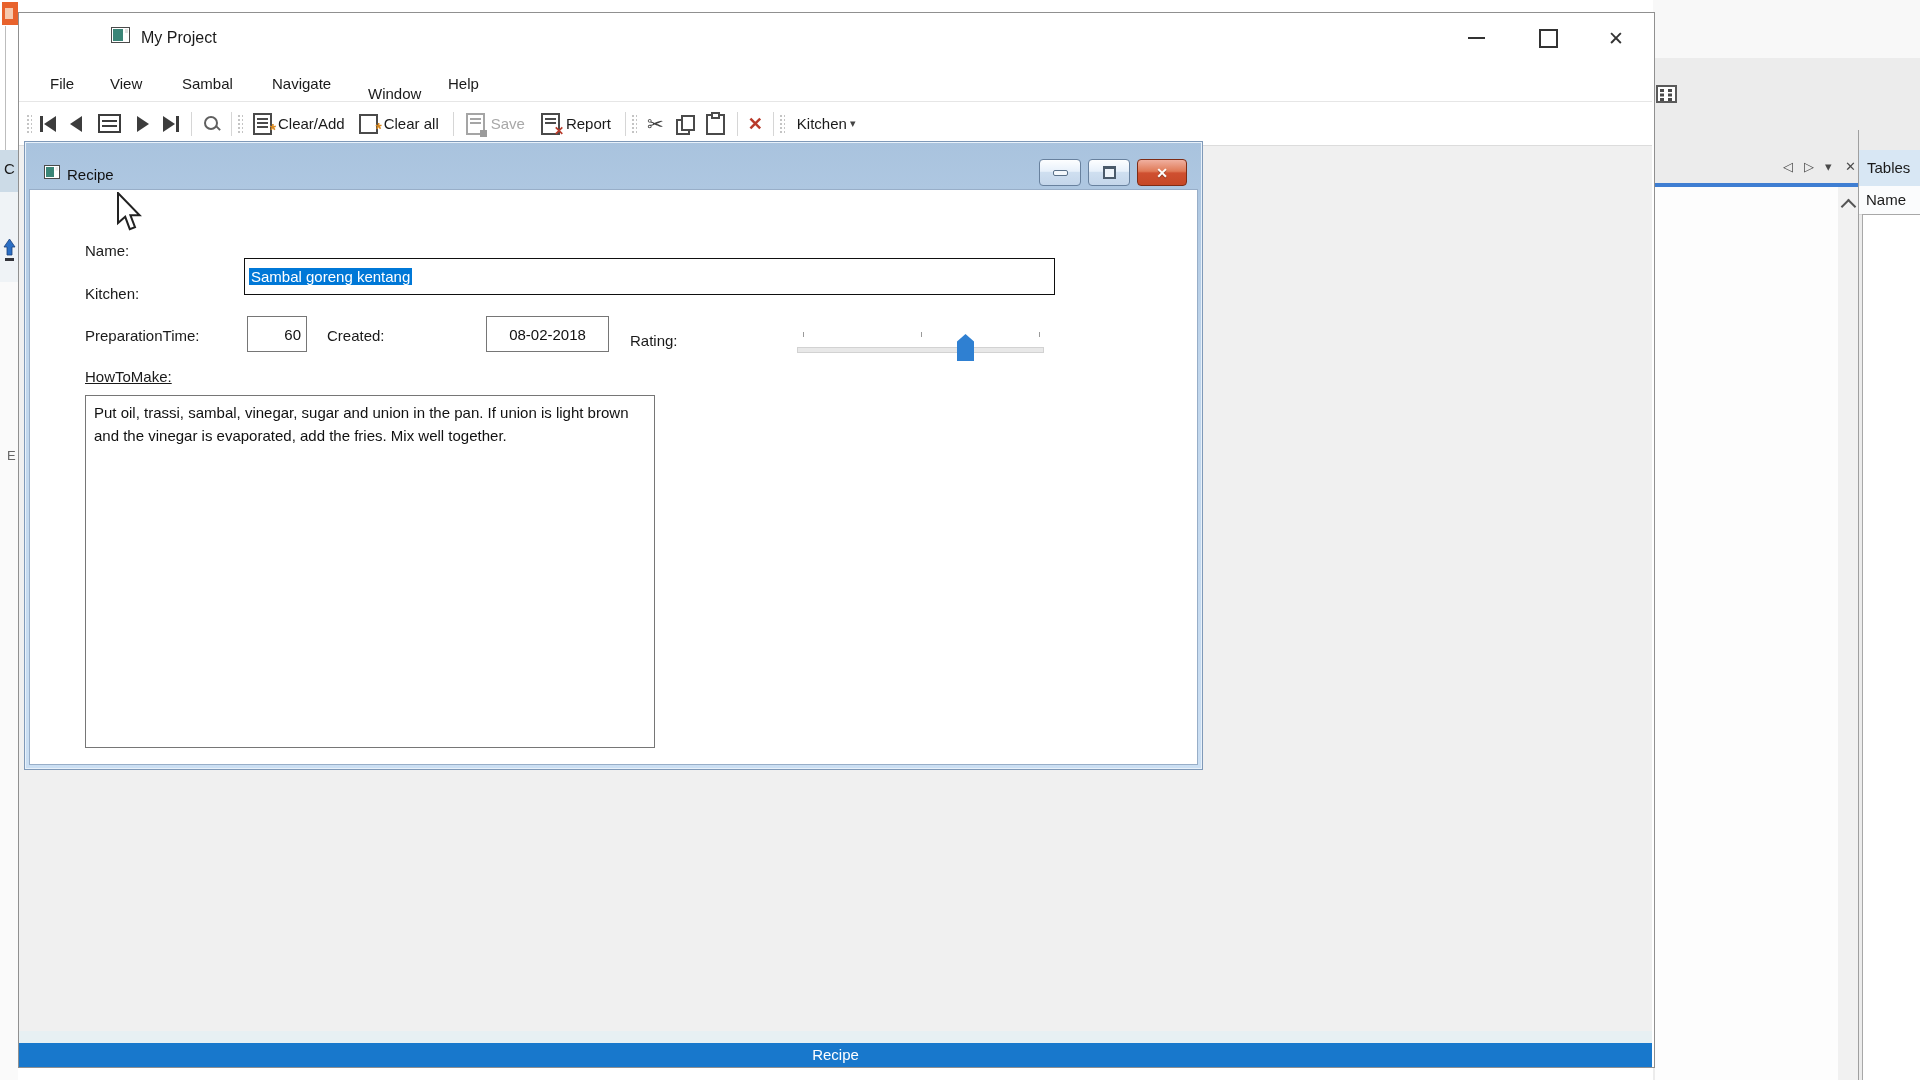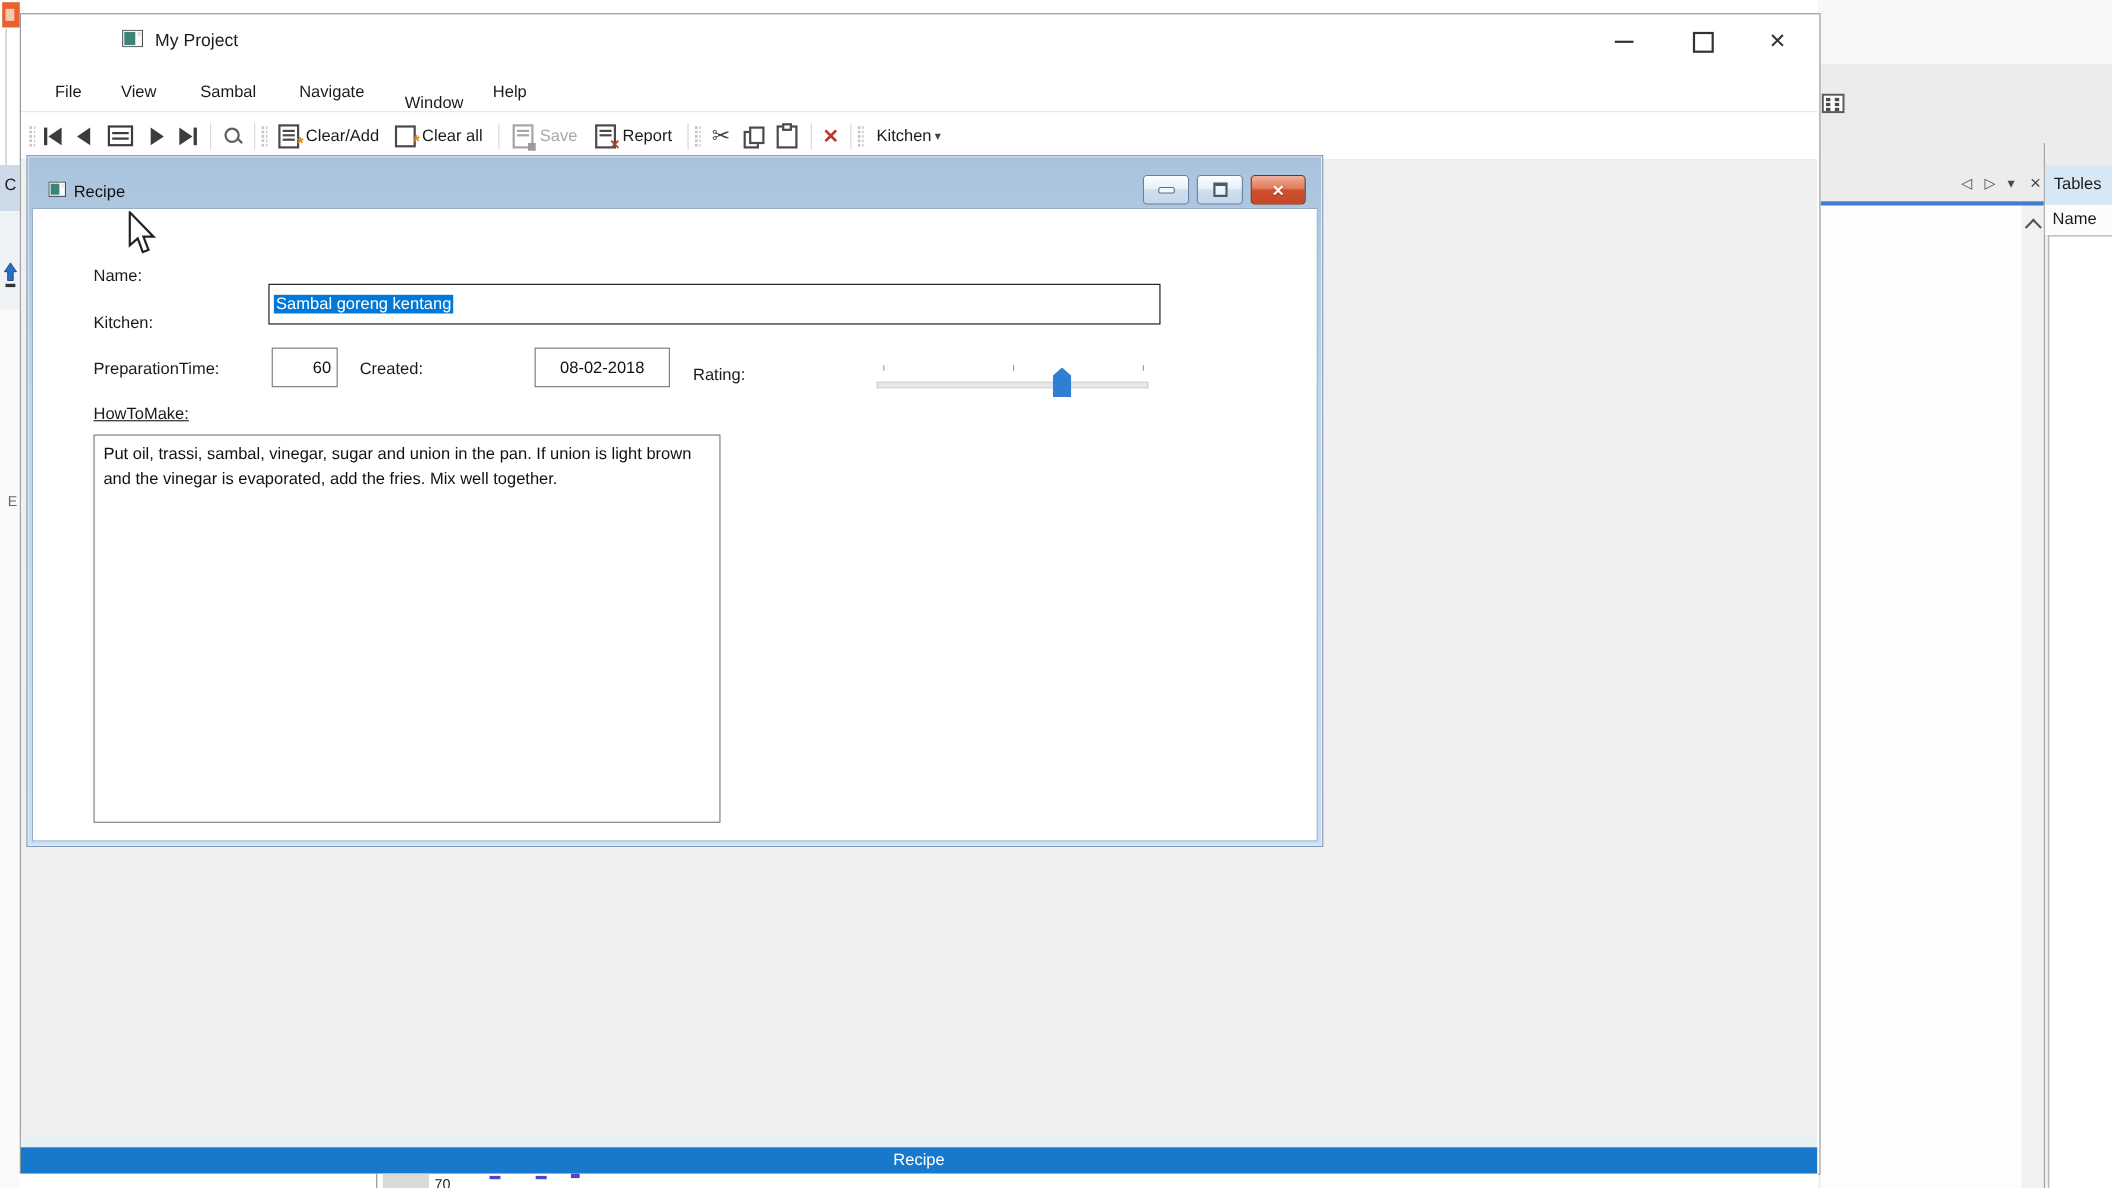--- a/index.html
+++ b/index.html
@@ -241,28 +241,20 @@
     </div>
 
     <div class="abs" style="left:0;top:133px;width:1633px;height:897px;background:#f0f0f0;"></div>
     <div class="abs" style="left:0;top:1018px;width:1633px;height:12px;background:#e7f0f3;"></div>
 
     <div class="abs" style="left:0;top:1030px;width:1633px;height:24px;background:#1878cc;display:flex;align-items:center;justify-content:center;">
       <span class="t15" style="color:#ffffff;">Recipe</span>
     </div>
   </div>
 
-  <div class="abs" style="left:18px;top:1067px;width:1635px;height:13px;background:#ffffff;">
-    <div class="abs" style="left:324px;top:0;width:1px;height:13px;background:#8a8a8a;"></div>
-    <div class="abs" style="left:330px;top:0;width:42px;height:13px;background:#d9d9d9;"></div>
-    <span class="abs t13" style="left:377px;top:2px;color:#222;">70</span>
-    <div class="abs" style="left:427px;top:2px;width:10px;height:3px;background:#4848c8;"></div>
-    <div class="abs" style="left:469px;top:2px;width:10px;height:3px;background:#4848c8;"></div>
-    <div class="abs" style="left:501px;top:0;width:8px;height:4px;background:#4848c8;"></div>
-  </div>
 
   <div class="abs childwin" style="left:24px;top:141px;width:1177px;height:627px;">
 
     <svg class="abs" style="left:19px;top:23px;" width="16" height="14" viewBox="0 0 16 14">
       <rect x="0.5" y="0.5" width="15" height="13" fill="#ffffff" stroke="#4a4a4a"></rect>
       <rect x="2" y="2" width="8" height="10" fill="#3a8577"></rect>
       <rect x="11.5" y="2" width="2.5" height="3.5" fill="#e8e8e8"></rect>
     </svg>
     <span class="abs t15" style="left:42px;top:23px;color:#111;">Recipe</span>
 

